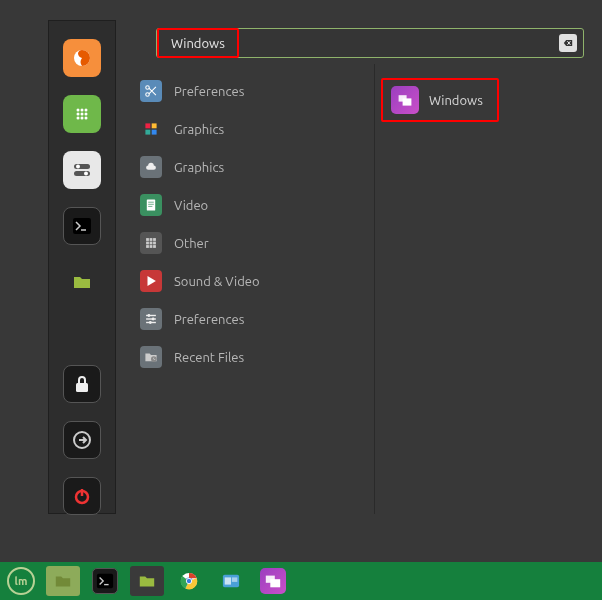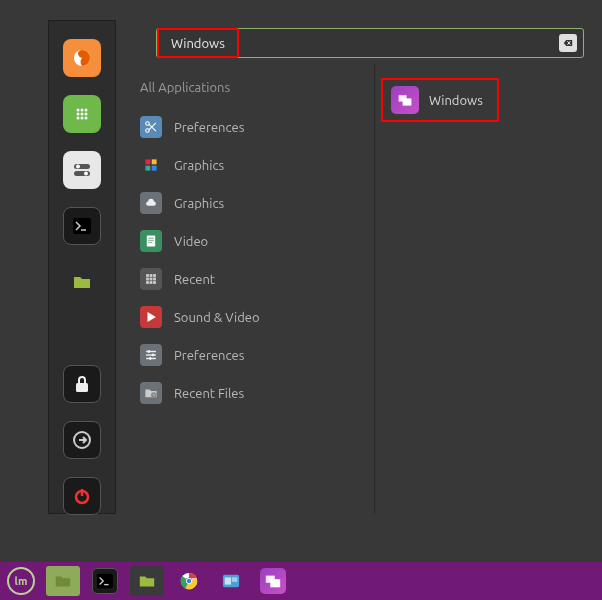--- a/index.html
+++ b/index.html
@@ -135,21 +135,21 @@
     display: flex; align-items: center; justify-content: center;
   }
   .result-item .ri svg { width: 16px; height: 16px; }
   .result-item .lbl { color: #d8d8d8; }
 
   
   .taskbar {
     position: absolute;
     left: 0; bottom: 0;
     width: 602px; height: 38px;
-    background: #701a75;
+    background: #15803d;
     display: flex; align-items: center;
     padding: 0 4px;
     gap: 8px;
   }
   .tb-item {
     width: 34px; height: 30px;
     display: flex; align-items: center; justify-content: center;
     border-radius: 3px;
   }
   .tb-item.active { background: #8dab5a; }
@@ -367,21 +367,20 @@
           <svg viewBox="0 0 20 20">
               <use href="#i-clear"></use>
             </svg>
         </div>
       </div>
     </div>
 
     <div class="columns">
 
       <div class="cat-col">
-        <div class="cat-header">All Applications</div>
 
         <div class="cat-item">
           <div class="ci" style="background:#5a8bb8">
               <svg viewBox="0 0 20 20">
                 <use href="#i-scissors"></use>
               </svg>
             </div>
           <span class="lbl">Preferences</span>
         </div>
         <div class="cat-item">
@@ -407,21 +406,21 @@
               </svg>
             </div>
           <span class="lbl">Video</span>
         </div>
         <div class="cat-item">
           <div class="ci" style="background:#555">
               <svg viewBox="0 0 20 20">
                 <use href="#i-grid"></use>
               </svg>
             </div>
-          <span class="lbl">Recent</span>
+          <span class="lbl">Other</span>
         </div>
         <div class="cat-item">
           <div class="ci" style="background:#c73838">
               <svg viewBox="0 0 20 20">
                 <use href="#i-play"></use>
               </svg>
             </div>
           <span class="lbl">Sound &amp; Video</span>
         </div>
         <div class="cat-item">

